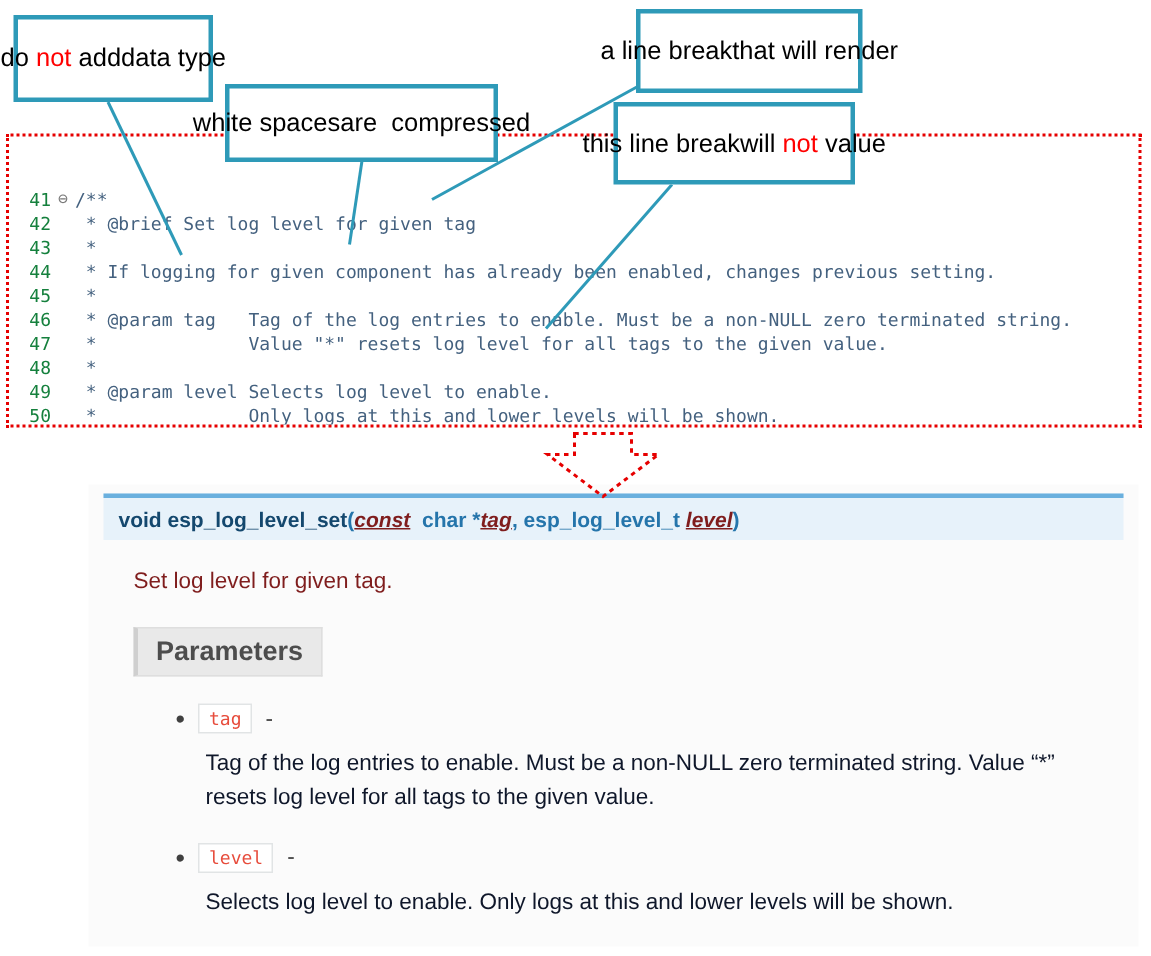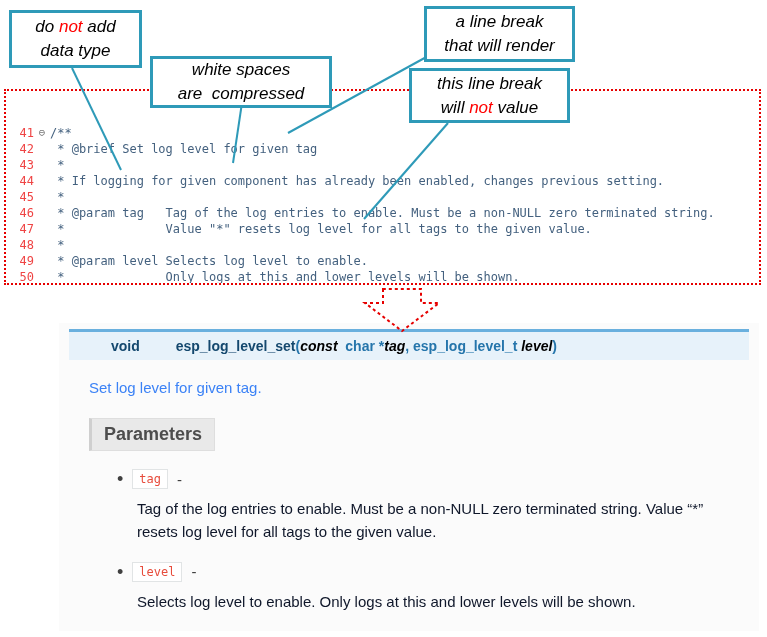--- a/index.html
+++ b/index.html
@@ -2,54 +2,54 @@
 <html><head>
 <meta charset="utf-8">
 <style>
   * { margin:0; padding:0; box-sizing:border-box; }
   html,body { background:#ffffff; font-family:"Liberation Sans", sans-serif; }
   .canvas { position:relative; width:767px; height:637px; background:#ffffff; overflow:hidden; }
 
   
   .callout {
     position:absolute; border:3px solid #2e9ab8; background:#ffffff;
-    display:flex; flex-direction:column; align-items:center; justify-content:center;
-    font-size:17px; color:#000; text-align:center; line-height:1.4; z-index:3; white-space:pre;font-style:italic;
+    display:flex; flex-direction:row; align-items:center; justify-content:center;
+    font-size:17px; color:#000; text-align:center; line-height:1.4; z-index:3; white-space:pre;
   }
   .callout .red { color:#ff0000; }
 
   
   .svg-overlay { position:absolute; left:0; top:0; z-index:2; pointer-events:none; }
 
   
   .code-block {
     position:absolute; left:4px; top:89px; width:757px; height:196px;
     border:2px dotted #e60000; background:#ffffff; padding:2px 0 0 0;
     font-family:"DejaVu Sans Mono", monospace; font-size:12px; line-height:16px;
     white-space:pre; overflow:hidden; z-index:1;
   }
   .code-line { display:flex; }
-  .ln { width:28px; text-align:right; color:#ef4444; flex:none; }
+  .ln { width:28px; text-align:right; color:#15803d; flex:none; }
   .fold { width:16px; text-align:center; color:#787878; flex:none; font-size:11px; }
   .tok-comment { color:#44617f; }
 
   
   .docs {
     position:absolute; left:59px; top:323px; width:700px; height:308px;
     background:#fbfbfb; z-index:1; padding:6px 10px;
   }
   .sig {
     background:#e7f2fa; border-top:3px solid #6ab0de; padding:6px 10px;
     font-size:14px; font-weight:bold; white-space:pre;
   }
-  .sg-kw, .sg-name { color:#14486e;margin-left:32px; }
+  .sg-kw, .sg-name { color:#14486e; }
   .sg-pl { color:#2575ab; }
-  .sg-kwit, .sg-param { color:#000000; font-style:italic; }
+  .sg-kwit, .sg-param { color:#7f1d1d; font-style:italic;text-decoration:underline; }
 
-  .docs p { color:#3b82f6; font-size:15px; margin:17px 0 0 20px; line-height:1.4; }
+  .docs p { color:#7f1d1d; font-size:15px; margin:17px 0 0 20px; line-height:1.4; }
   .params-wrap { margin:20px 0 0 20px; }
   .params-chip {
     display:inline-block; background:#e9e9e9; border:1px solid #dedede;
     border-left:3px solid #cfcfcf; color:#4d4d4d; font-weight:bold;
     font-size:18px; padding:5px 12px;
   }
   .param-item { margin:18px 0 0 48px; }
   .param-head { display:flex; align-items:center; gap:9px; color:#404040; }
   .bullet { font-size:18px; line-height:1; color:#404040; }
   .code-chip {

